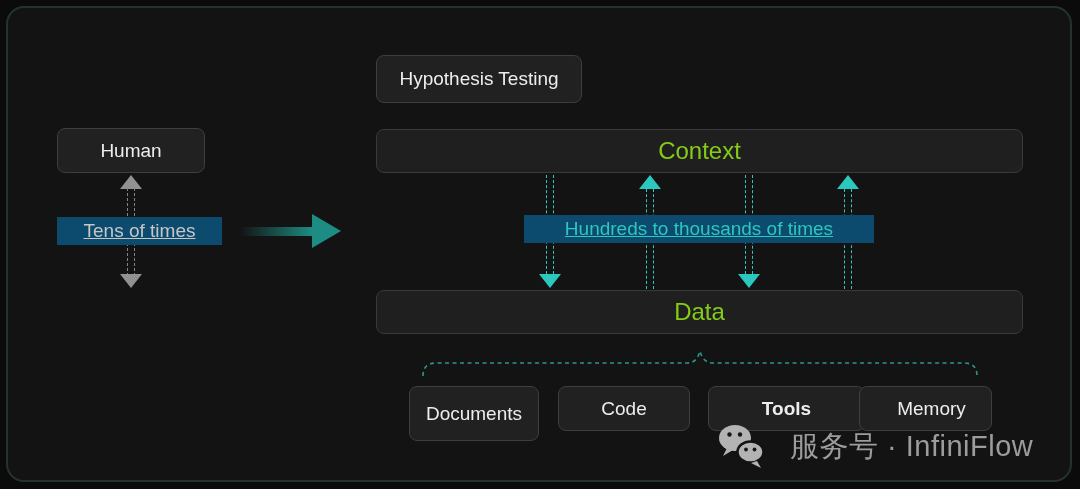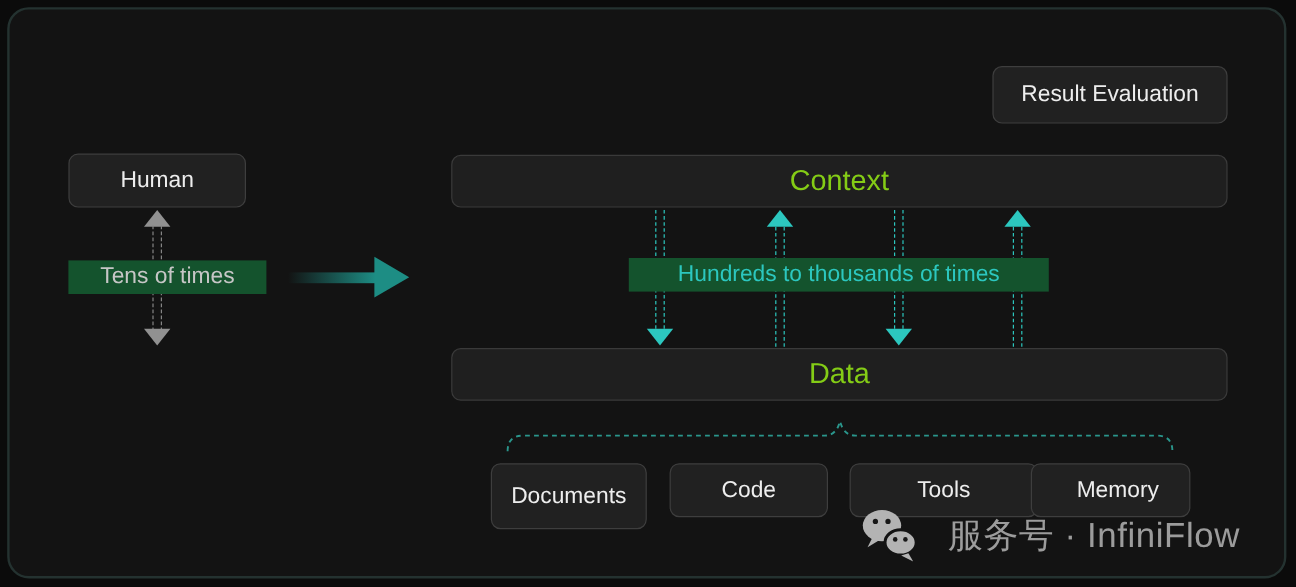--- a/index.html
+++ b/index.html
@@ -64,25 +64,26 @@
     width: 0; height: 0;
     border-left: 11px solid transparent;
     border-right: 11px solid transparent;
   }
   .tri.up   { border-bottom: 14px solid #2cc7bf; }
   .tri.down { border-top: 14px solid #2cc7bf; }
   .tri.gray.up   { border-bottom-color: #919191; }
   .tri.gray.down { border-top-color: #919191; }
   .freq-label {
     position: absolute;
-    background: #14532d;
+    background: #0c4a6e;
     text-align: center;
     font-size: 19px;
     padding: 3px 0;
     z-index: 3;
+    text-decoration: underline;
   }
   .freq-label.gray { color: #c6c6c6; }
   .freq-label.teal { color: #2cc7bf; }
   .watermark {
     position: absolute;
     left: 718px; top: 424px;
     display: flex;
     align-items: center;
     gap: 25px;
     z-index: 4;
@@ -116,22 +117,22 @@
     <defs>
       <linearGradient id="arrowFade" x1="0" y1="0" x2="1" y2="0">
         <stop offset="0" stop-color="#1d8d84" stop-opacity="0"></stop>
         <stop offset="1" stop-color="#1d8d84" stop-opacity="1"></stop>
       </linearGradient>
     </defs>
     <rect x="2" y="19" width="73" height="9" fill="url(#arrowFade)"></rect>
     <polygon points="74,6 74,40 103,23" fill="#1d8d84"></polygon>
   </svg>
 
-  <div class="node" style="left:827px; top:55px; width:196px; height:48px;">
-    <span>Result Evaluation</span>
+  <div class="node" style="left:376px; top:55px; width:206px; height:48px;">
+    <span>Hypothesis Testing</span>
   </div>
 
   <div class="bar" style="top:129px;">
     <span>Context</span>
   </div>
 
   <div class="dline" style="left:546px; top:175px; height:99px;"></div>
   <div class="tri down" style="left:539px; top:274px;"></div>
 
   <div class="tri up" style="left:639px; top:175px;"></div>
@@ -152,21 +153,21 @@
   <svg style="left:370px; top:340px;" width="660" height="40" viewBox="0 0 660 40">
     <path d="M 53 36 Q 53 23 66 23 L 317 23 Q 327 23 330 11 Q 333 23 343 23 L 594 23 Q 607 23 607 36" fill="none" stroke="#2a968c" stroke-width="1.6" stroke-dasharray="4 3.5"></path>
   </svg>
 
   <div class="node" style="left:409px; top:386px; width:130px; height:55px;">
     <span>Documents</span>
   </div>
   <div class="node" style="left:558px; top:386px; width:132px; height:45px;">
     <span>Code</span>
   </div>
-  <div class="node" style="left:708px; top:386px; width:157px; height:45px;">
+  <div class="node" style="left:708px; top:386px; width:157px; height:45px;font-weight:bold;">
     <span>Tools</span>
   </div>
   <div class="node" style="left:859px; top:386px; width:133px; height:45px;padding-left:12px;">
     <span>Memory</span>
   </div>
 
   <div class="watermark">
     <svg style="position:static;" width="47" height="45" viewBox="0 0 47 45">
       <ellipse cx="17" cy="14" rx="16" ry="13" fill="#b3b3b3"></ellipse>
       <path d="M 9 24 L 5 32 L 15 26 Z" fill="#b3b3b3"></path>

